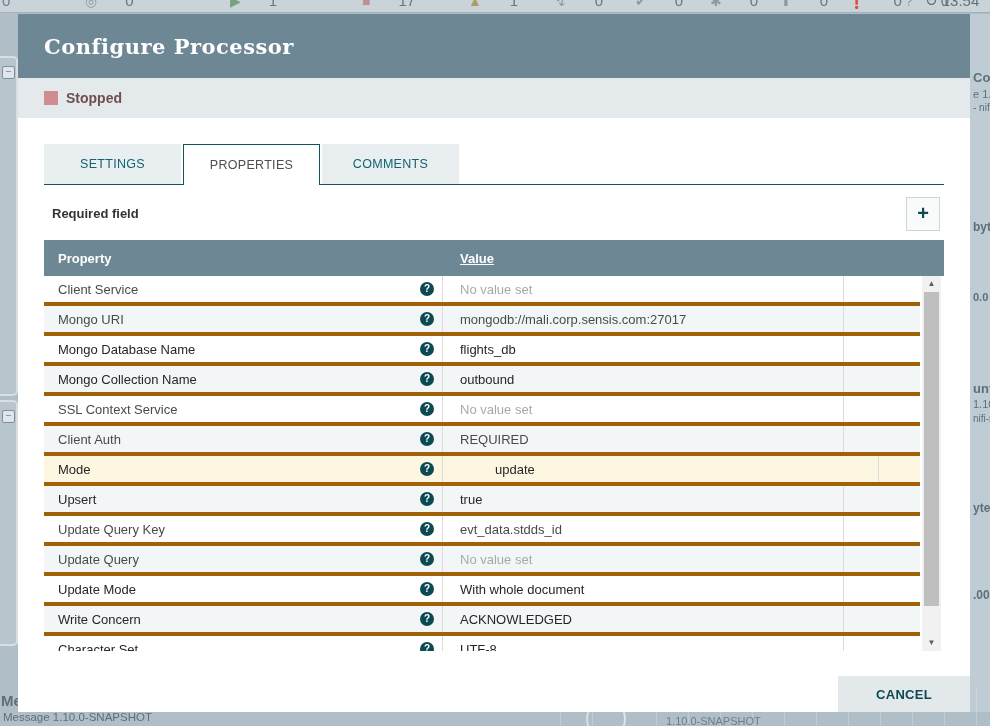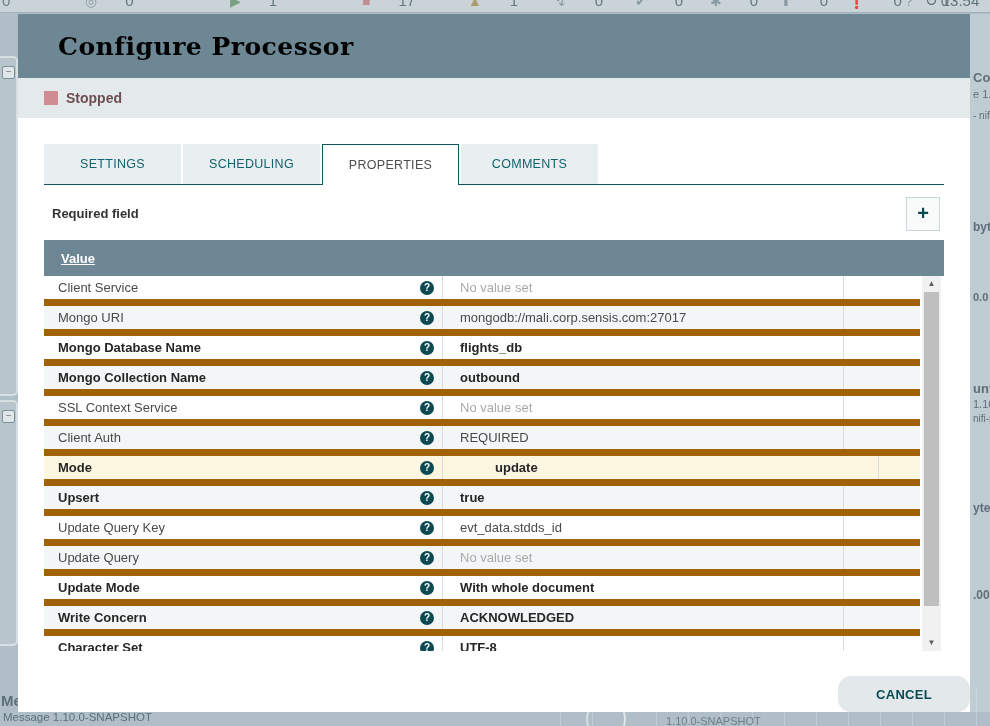--- a/index.html
+++ b/index.html
@@ -43,21 +43,21 @@
   .bgProcName{position:absolute;left:666px;top:697px;font-size:13px;font-weight:bold;color:#5b6d77;}
   .bgProcCap{position:absolute;left:666px;top:715px;font-size:11px;color:#6c7e88;}
   
   .dialog{
     position:absolute;left:18px;top:14px;width:952px;height:698px;background:#ffffff;
   }
   .dlg-header{
     position:absolute;left:0;top:0;width:100%;height:64px;background:#6d8894;
   }
   .dlg-title{
-    padding-left:40px;line-height:66px;color:#000000;font-size:25px;font-weight:bold;
+    padding-left:26px;line-height:66px;color:#ffffff;font-size:21px;font-weight:bold;
     font-family:"DejaVu Serif",serif;letter-spacing:.5px;
   }
   .dlg-status{
     position:absolute;left:0;top:64px;width:100%;height:40px;background:#e4e9ec;
     display:flex;align-items:center;
   }
   .stopped-sq{width:14px;height:14px;margin-left:26px;margin-right:8px;}
   .stopped-label{font-size:14px;font-weight:bold;color:#6e4e51;}
   
   .tabs{position:absolute;left:26px;top:130px;width:900px;height:40px;display:flex;border-bottom:1px solid #14555c;}
@@ -81,42 +81,42 @@
   .ptable{position:absolute;left:26px;top:226px;width:900px;height:411px;}
   .thead{
     height:36px;background:#6d8894;display:flex;align-items:center;
     color:#fff;font-size:13px;font-weight:bold;
   }
   .th-prop{width:399px;padding-left:14px;box-sizing:border-box;}
   .th-val{padding-left:17px;text-decoration:underline;}
   .rows-viewport{position:absolute;left:0;top:36px;width:876px;height:375px;overflow:hidden;}
   .prow{
     height:30px;display:flex;align-items:stretch;box-sizing:border-box;
-    border-bottom:7px solid #a16207;background:#ffffff;font-size:13px;color:#4a4a4a;
+    border-bottom:4px solid #a16207;background:#ffffff;font-size:13px;color:#4a4a4a;
   }
   .prow.alt{background:#f3f6f7;}
   .prow.hl{background:#fdf6e0;gap:35px;}
   .pcell{flex:0 0 399px;display:flex;align-items:center;padding-left:14px;box-sizing:border-box;border-right:1px solid #dcdcdc;}
   .vcell{flex:0 0 401px;display:flex;align-items:center;padding-left:17px;box-sizing:border-box;border-right:1px solid #dcdcdc;}
   .ecell{flex:1;}
-  .prow.req .pname,.prow.req .val{font-weight:bold;color:#262626;}
+  .prow.req .pname,.prow.req .val{font-weight:normal;color:#262626;}
   .val.empty{color:#a9a9a9;font-weight:normal;}
   .help{
     margin-left:auto;margin-right:8px;width:14px;height:14px;border-radius:50%;background:#0b4a52;
     color:#fff;font-size:10px;font-weight:bold;line-height:14px;text-align:center;flex:0 0 14px;
   }
   
   .sbar{position:absolute;left:878px;top:36px;width:19px;height:375px;background:#f1f1f1;}
   .sbar-arrow{position:absolute;left:0;width:19px;height:16px;text-align:center;font-size:8px;color:#5d5d5d;line-height:16px;cursor:pointer;}
   .sbar-up{top:0;}
   .sbar-down{bottom:0;}
   .sbar-thumb{position:absolute;left:2px;top:16px;width:15px;height:314px;background:#bfbfbf;cursor:pointer;}
   
   .dlg-footer{position:absolute;right:0;bottom:0;display:flex;}
-  .btn{height:36px;display:flex;align-items:center;justify-content:center;font-size:13px;font-weight:bold;letter-spacing:.3px;cursor:pointer;border-radius:13px;}
+  .btn{height:36px;display:flex;align-items:center;justify-content:center;font-size:13px;font-weight:bold;letter-spacing:.3px;cursor:pointer;}
   .btn-cancel{width:132px;background:#e3e8eb;color:#0b4a52;}
   .btn-apply{width:133px;background:#6f8d9a;color:#ffffff;}
 </style>
 </head>
 <body>
 
 <div class="canvas">
   <div class="statusbar">
       <span class="sb-item" style="left: 2px;">0</span>
       <span class="sb-item" style="left: 85px;"><span class="sb-icon" style="color: rgb(139, 155, 164);">◎</span><span class="sb-count" style="margin-left: 28px;">0</span></span>
@@ -129,21 +129,21 @@
       <span class="sb-item" style="left: 780px;"><span class="sb-icon" style="color: rgb(139, 155, 164);">⬆</span><span class="sb-count" style="margin-left: 28px;">0</span></span>
       <span class="sb-item" style="left: 848px;"><span class="sb-icon" style="color: rgb(139, 155, 164);">❗</span><span class="sb-count" style="margin-left: 28px;">0</span></span>
       <span class="sb-item" style="left: 905px;"><span class="sb-icon" style="color: rgb(139, 155, 164);">?</span><span class="sb-count" style="margin-left: 28px;">0</span></span>
       <span class="sb-time" style="left: 925px;">↻ 13:54</span>
     </div>
   <div class="grid-frag"></div>
   <div class="right-col"></div>
   <div id="right-frags">
       <span class="right-frag" style="top: 70px; font-size: 13px; font-weight: bold;">Cou</span>
       <span class="right-frag" style="top: 88px; font-size: 11px;">e 1.</span>
-      <span class="right-frag" style="top: 110px; font-size: 10px;">- nif</span>
+      <span class="right-frag" style="top: 102px; font-size: 10px;">- nif</span>
       <span class="right-frag" style="top: 220px; font-size: 12px; font-weight: bold;">byt</span>
       <span class="right-frag" style="top: 291px; font-size: 11px; font-weight: bold; text-align: right;">0.0</span>
       <span class="right-frag" style="top: 381px; font-size: 13px; font-weight: bold;">unt</span>
       <span class="right-frag" style="top: 398px; font-size: 11px;">1.10</span>
       <span class="right-frag" style="top: 413px; font-size: 10px;">nifi-s</span>
       <span class="right-frag" style="top: 501px; font-size: 12px; font-weight: bold;">yte</span>
       <span class="right-frag" style="top: 588px; font-size: 12px; font-weight: bold;">.00</span>
     </div>
   <div class="left-group lg1"></div>
   <div class="left-group lg2"></div>
@@ -161,32 +161,32 @@
   <div class="dlg-header">
     <div class="dlg-title">Configure Processor</div>
   </div>
   <div class="dlg-status">
     <span class="stopped-sq" style="background: rgb(207, 141, 146);"></span>
     <span class="stopped-label">Stopped</span>
   </div>
 
   <div class="tabs">
       <div class="tab">SETTINGS</div>
-      <div class="tab">SCHEDULING</div>
       <div class="tab active">PROPERTIES</div>
       <div class="tab">COMMENTS</div>
     </div>
 
   <div class="req-row">
     <span class="req-label">Required field</span>
     <div class="add-btn">+</div>
   </div>
 
   <div class="ptable">
     <div class="thead">
+      <span class="th-prop">Property</span>
       <span class="th-val">Value</span>
     </div>
     <div class="rows-viewport" id="rows">
         <div class="prow">
           <div class="pcell">
             <span class="pname">Client Service</span>
             <span class="help">?</span>
           </div>
           <div class="vcell">
             <span class="val empty">No value set</span>

